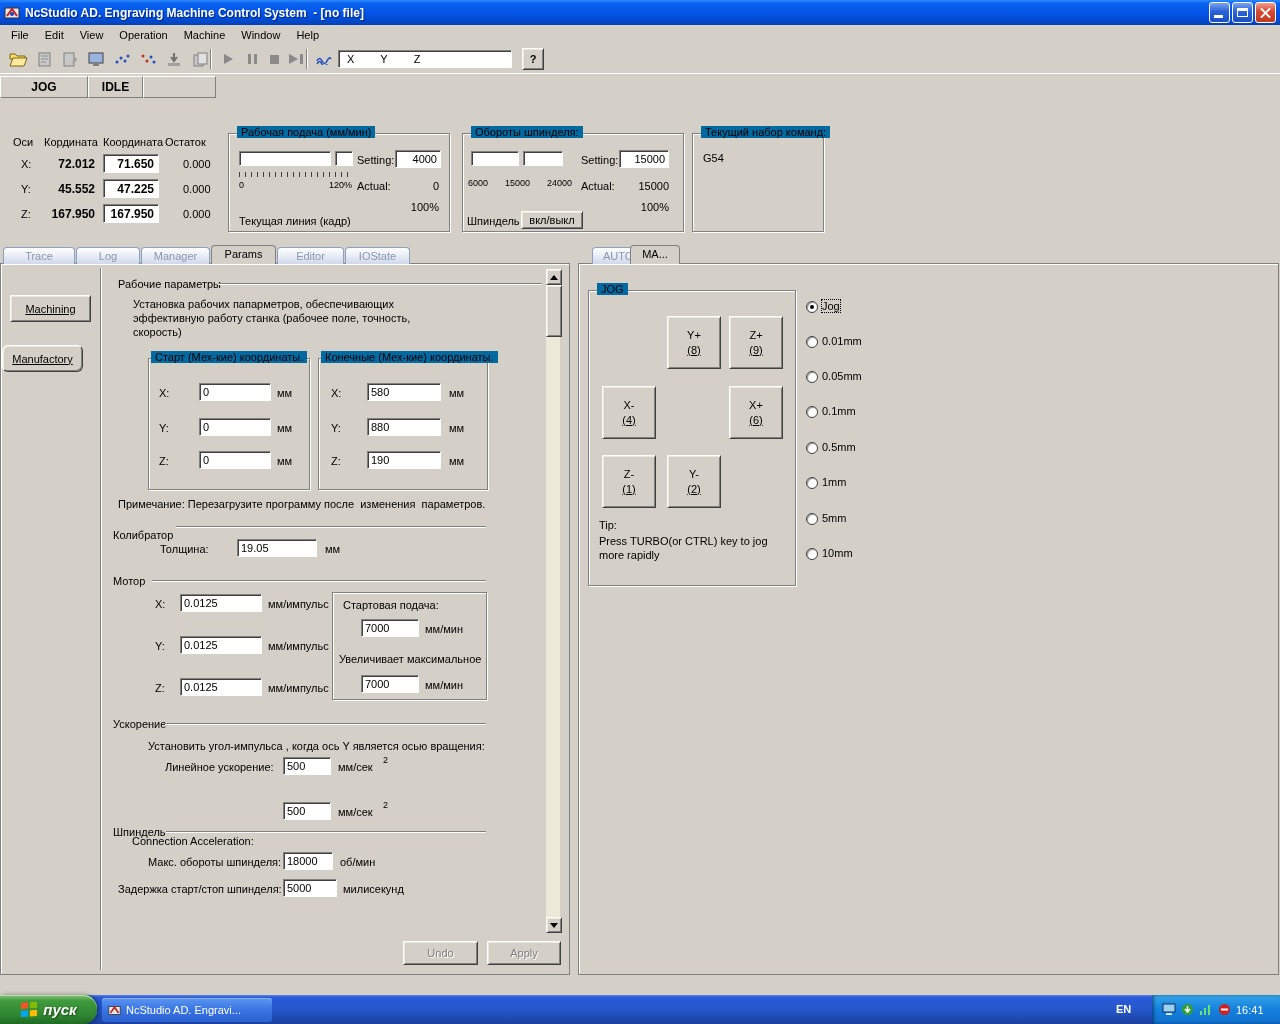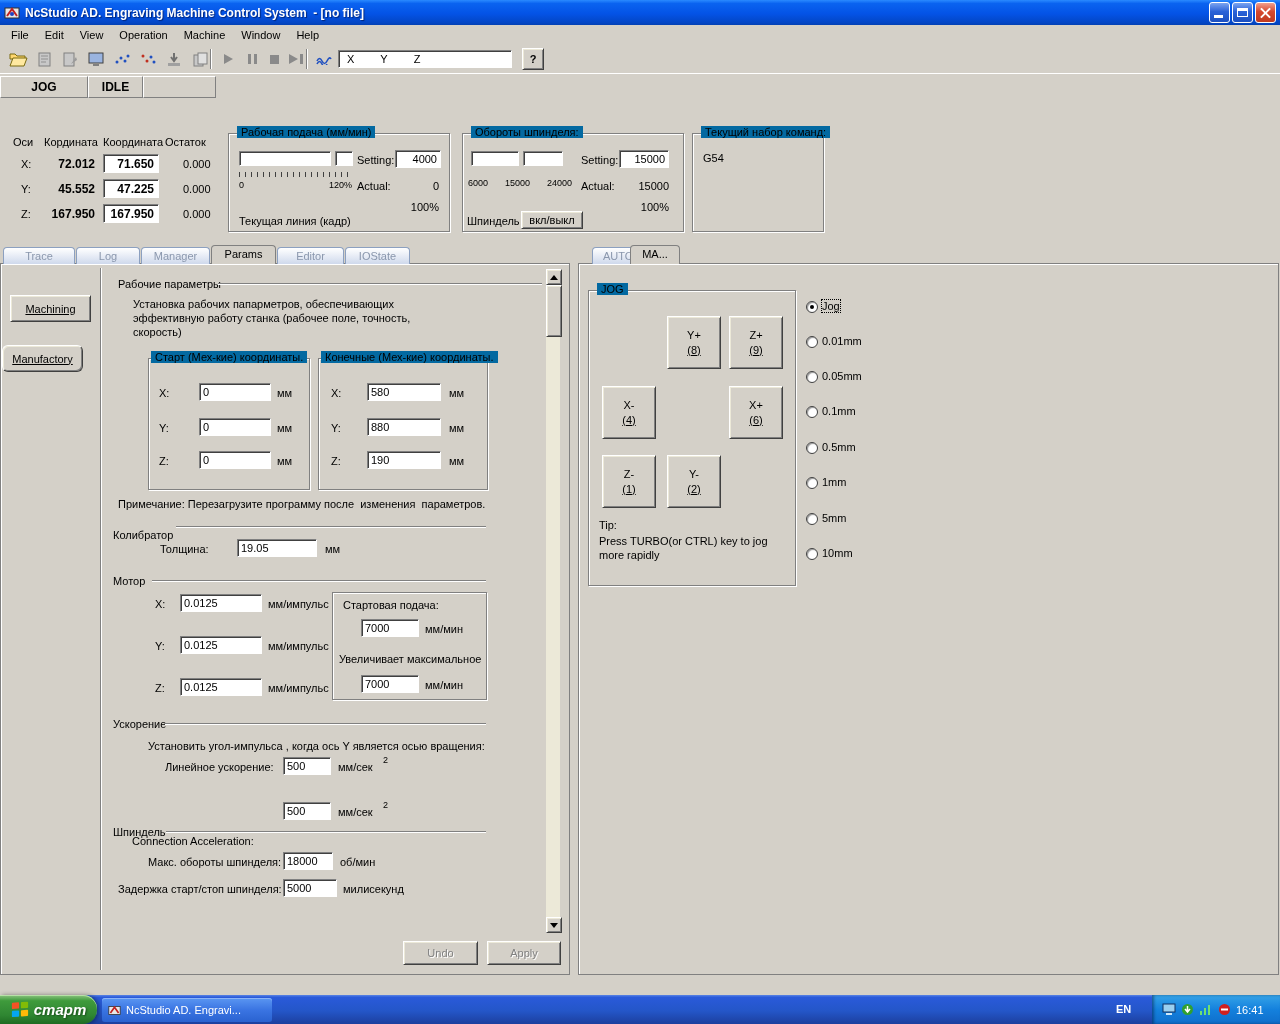--- a/index.html
+++ b/index.html
@@ -480,21 +480,21 @@
 
 
   <div class="abs" id="taskbar">
     <div id="startbtn">
       <svg width="18" height="18" viewBox="0 0 20 20">
         <rect x="1" y="2" width="8" height="7" rx="1" fill="#f35325" transform="skewY(-4)"></rect>
         <rect x="11" y="2" width="8" height="7" rx="1" fill="#81bc06" transform="skewY(-4)"></rect>
         <rect x="1" y="11" width="8" height="7" rx="1" fill="#05a6f0" transform="skewY(-4)"></rect>
         <rect x="11" y="11" width="8" height="7" rx="1" fill="#ffba08" transform="skewY(-4)"></rect>
       </svg>
-      <span>старт</span>
+      <span>пуск</span>
     </div>
     <div id="taskbtn">
       <svg width="13" height="13" viewBox="0 0 16 16">
         <rect x="1" y="3" width="14" height="10" fill="#e8e8e8" stroke="#303030"></rect>
         <path d="M3 11 L8 4 L13 11" fill="none" stroke="#c02020" stroke-width="2"></path>
       </svg>
       <span style="white-space:nowrap; overflow:hidden;">NcStudio AD. Engravi...</span>
     </div>
     <span class="abs" style="left:1116px; top:8px; color:#fff; font-weight:bold;">EN</span>
     <div id="tray">

